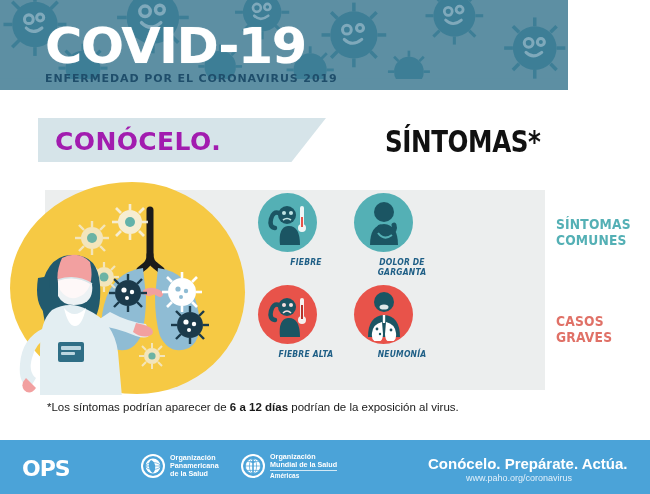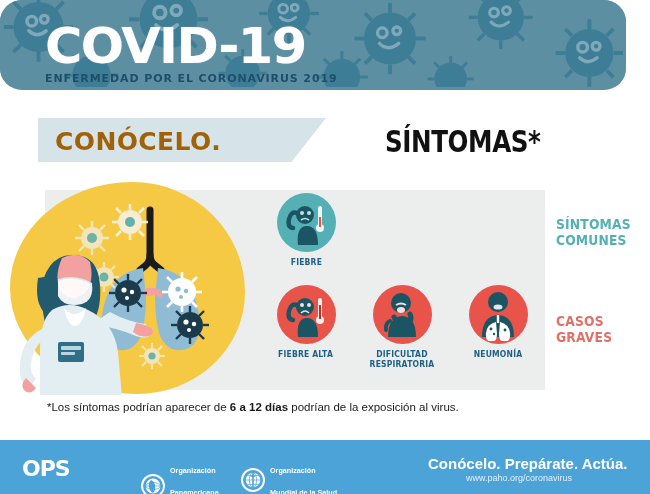--- a/index.html
+++ b/index.html
@@ -1,48 +1,48 @@
 <!DOCTYPE html>
 <html><head>
 <meta charset="utf-8">
 <style>
   html,body{margin:0;padding:0;background:#fff;}
   body{font-family:"Liberation Sans",sans-serif;}
   .poster{position:relative;width:650px;height:494px;overflow:hidden;background:#ffffff;}
 
   
-  .header{position:absolute;left:0;top:0;width:626px;height:90px;background:#5d8fa3;overflow:hidden;border-radius:22px;}
+  .header{position:absolute;left:0;top:0;width:568px;height:90px;background:#5d8fa3;overflow:hidden;}
   .header-bg{position:absolute;inset:0;}
   .title-block{position:absolute;left:45px;top:22px;z-index:5;}
   .covid-title{font-family:"DejaVu Sans",sans-serif;font-weight:bold;font-size:49px;line-height:49px;
     color:#ffffff;letter-spacing:-1.5px;transform:scaleX(1.04);transform-origin:left center;
     text-shadow:0 0 1px rgba(255,255,255,.4);}
   .covid-sub{font-family:"DejaVu Sans",sans-serif;font-weight:bold;font-size:11px;color:#1f4e6b;
     letter-spacing:0.9px;margin-top:1px;}
 
   
   .banner{position:absolute;left:38px;top:118px;width:288px;height:44px;background:#d6e4e9;
     clip-path:polygon(0 0,100% 0,88% 100%,0 100%);}
   .banner-text{position:absolute;left:55px;top:127px;font-family:"DejaVu Sans",sans-serif;
-    font-weight:bold;font-size:25px;color:#a16207;letter-spacing:0.4px;}
+    font-weight:bold;font-size:25px;color:#a21caf;letter-spacing:0.4px;}
   .sintomas-title{position:absolute;left:385px;top:124px;font-family:"DejaVu Sans",sans-serif;
     font-weight:bold;font-size:30px;color:#111111;letter-spacing:-0.5px;transform:scaleX(.82);
     transform-origin:left center;}
 
   
   .panel{position:absolute;left:45px;top:190px;width:500px;height:200px;background:#eceeee;}
   .blob{position:absolute;left:10px;top:182px;width:235px;height:212px;background:#f6c944;
     border-radius:52% 48% 46% 54% / 50% 52% 48% 50%;}
   .illus{position:absolute;left:0px;top:180px;width:250px;height:215px;}
 
   
   .sym-row{position:absolute;display:flex;}
   .row-common{left:258px;top:193px;width:290px;}
   .row-severe{left:258px;top:285px;width:290px;}
-  .sym{width:96px;display:flex;flex-direction:column;align-items:center;}
+  .sym{width:96px;display:flex;flex-direction:column;font-style:italic;}
   .disc{width:59px;height:59px;border-radius:50%;display:flex;align-items:center;justify-content:center;}
   .disc.common{background:#54b0b5;}
   .disc.severe{background:#e8534a;}
   .sym-label{margin-top:5px;font-family:"DejaVu Sans",sans-serif;font-weight:bold;font-size:8.5px;
     color:#1f5f86;letter-spacing:.2px;text-align:center;line-height:10px;transform:scaleX(.9);}
 
   .cat{position:absolute;font-family:"DejaVu Sans",sans-serif;font-weight:bold;font-size:14px;
     line-height:16px;letter-spacing:.2px;transform:scaleX(.88);transform-origin:left center;}
   .cat-common{left:556px;top:216px;color:#54b0b5;}
   .cat-severe{left:556px;top:313px;color:#e07167;}
@@ -52,21 +52,21 @@
     font-size:11.5px;color:#1a1a1a;}
   .footnote b{font-weight:bold;}
 
   
   .footer{position:absolute;left:0;top:440px;width:650px;height:54px;background:#4ba3d8;}
   .ops{position:absolute;left:22px;top:452px;font-family:"DejaVu Sans",sans-serif;font-weight:bold;
     font-size:22px;color:#ffffff;letter-spacing:-1px;line-height:34px;}
   .org{position:absolute;display:flex;align-items:center;gap:4px;color:#ffffff;}
   .org1{left:140px;top:453px;}
   .org2{left:240px;top:453px;}
-  .org-txt{font-family:"Liberation Sans",sans-serif;font-size:7.2px;line-height:8.2px;font-weight:bold;margin-top:14px;}
+  .org-txt{font-family:"Liberation Sans",sans-serif;font-size:7.2px;line-height:8.2px;font-weight:bold;}
   .org-amer{font-family:"Liberation Sans",sans-serif;font-size:6.5px;font-weight:bold;
     border-top:1px solid rgba(255,255,255,.75);padding-top:1px;margin-top:1px;}
   .tagline{position:absolute;left:428px;top:455px;font-family:"Liberation Sans",sans-serif;
     font-weight:bold;font-size:15px;color:#ffffff;}
   .url{position:absolute;left:466px;top:473px;font-family:"Liberation Sans",sans-serif;
     font-size:9px;color:#e2f0fa;}
 </style>
 </head>
 <body>
 
@@ -392,51 +392,49 @@
             <circle cx="29" cy="16" r="2" fill="#bfe3e3"></circle>
           <path d="M21 23 q4 -3 8 0" stroke="#bfe3e3" stroke-width="1.6" fill="none"></path>
           <path d="M17 16 q-6 -2 -8 6 q-2 8 4 9" stroke="#1b5563" stroke-width="4.5" fill="none" stroke-linecap="round"></path>
           <rect x="38" y="9" width="4" height="20" rx="2" fill="#eef6f6"></rect>
           <circle cx="40" cy="31" r="4" fill="#eef6f6"></circle>
           <rect x="39" y="20" width="2" height="10" fill="#e8534a"></rect>
         </svg>
       </div>
       <div class="sym-label">FIEBRE</div>
     </div>
+    <div class="sym">
+      <div class="disc common">
+        <svg width="52" height="52" viewBox="0 0 52 52">
+          <path d="M12 48 q0 -20 14 -21 q14 1 14 21 Z" fill="#1b5563"></path>
+          <circle cx="26" cy="15" r="10" fill="#1b5563"></circle>
+          <path d="M22 30 q4 8 10 6 q6 -2 4 -8" stroke="#1b5563" stroke-width="5" fill="none" stroke-linecap="round"></path>
+          <path d="M20 36 q6 8 14 2" stroke="#54b0b5" stroke-width="2" fill="none"></path>
+        </svg>
+      </div>
+      <div class="sym-label">DOLOR DE GARGANTA</div>
+    </div>
   </div>
 
   <div class="sym-row row-severe">
     <div class="sym">
       <div class="disc severe">
         <svg width="52" height="52" viewBox="0 0 52 52">
           <path d="M18 48 q-2 -18 8 -19 q12 -1 12 19 Z" fill="#1b5563"></path>
           <circle cx="25" cy="18" r="9" fill="#1b5563"></circle>
           <circle cx="22" cy="16" r="2" fill="#f7dede"></circle>
             <circle cx="29" cy="16" r="2" fill="#f7dede"></circle>
           <path d="M21 24 q4 -4 8 0" stroke="#f7dede" stroke-width="1.6" fill="none"></path>
           <path d="M17 16 q-6 -2 -8 6 q-2 8 4 9" stroke="#1b5563" stroke-width="4.5" fill="none" stroke-linecap="round"></path>
           <rect x="38" y="9" width="4" height="20" rx="2" fill="#f4f0ee"></rect>
           <circle cx="40" cy="31" r="4" fill="#f4f0ee"></circle>
           <rect x="39" y="16" width="2" height="14" fill="#b8322b"></rect>
         </svg>
       </div>
       <div class="sym-label">FIEBRE ALTA</div>
-    </div>
-    <div class="sym">
-      <div class="disc severe">
-        <svg width="52" height="52" viewBox="0 0 52 52">
-          <path d="M12 48 q0 -20 14 -21 q14 1 14 21 Z" fill="#1b5563"></path>
-          <circle cx="25" cy="14" r="10" fill="#1b5563"></circle>
-          <path d="M20 16 q5 -3 10 0" stroke="#f7dede" stroke-width="1.8" fill="none"></path>
-          <ellipse cx="25" cy="21" rx="4" ry="3" fill="#f7dede"></ellipse>
-          <path d="M18 28 q4 10 12 7 q7 -3 4 -10" stroke="#1b5563" stroke-width="5" fill="none" stroke-linecap="round"></path>
-          <path d="M14 32 q-5 2 -4 9" stroke="#1b5563" stroke-width="4" fill="none" stroke-linecap="round"></path>
-        </svg>
-      </div>
-      <div class="sym-label">DIFICULTAD RESPIRATORIA</div>
     </div>
     <div class="sym">
       <div class="disc severe">
         <svg width="52" height="52" viewBox="0 0 52 52">
           <path d="M10 48 q0 -21 16 -22 q16 1 16 22 Z" fill="#1b5563"></path>
           <circle cx="26" cy="13" r="10" fill="#1b5563"></circle>
           <ellipse cx="26" cy="18" rx="4.5" ry="2.6" fill="#dfe9ea"></ellipse>
           <path d="M26 26 L26 34" stroke="#ffffff" stroke-width="2.4"></path>
           <path d="M24 33 q-9 2 -10 11 q-1 8 5 9 q6 0 6 -8 Z" fill="#ffffff"></path>
           <path d="M28 33 q9 2 10 11 q1 8 -5 9 q-6 0 -6 -8 Z" fill="#ffffff"></path>

